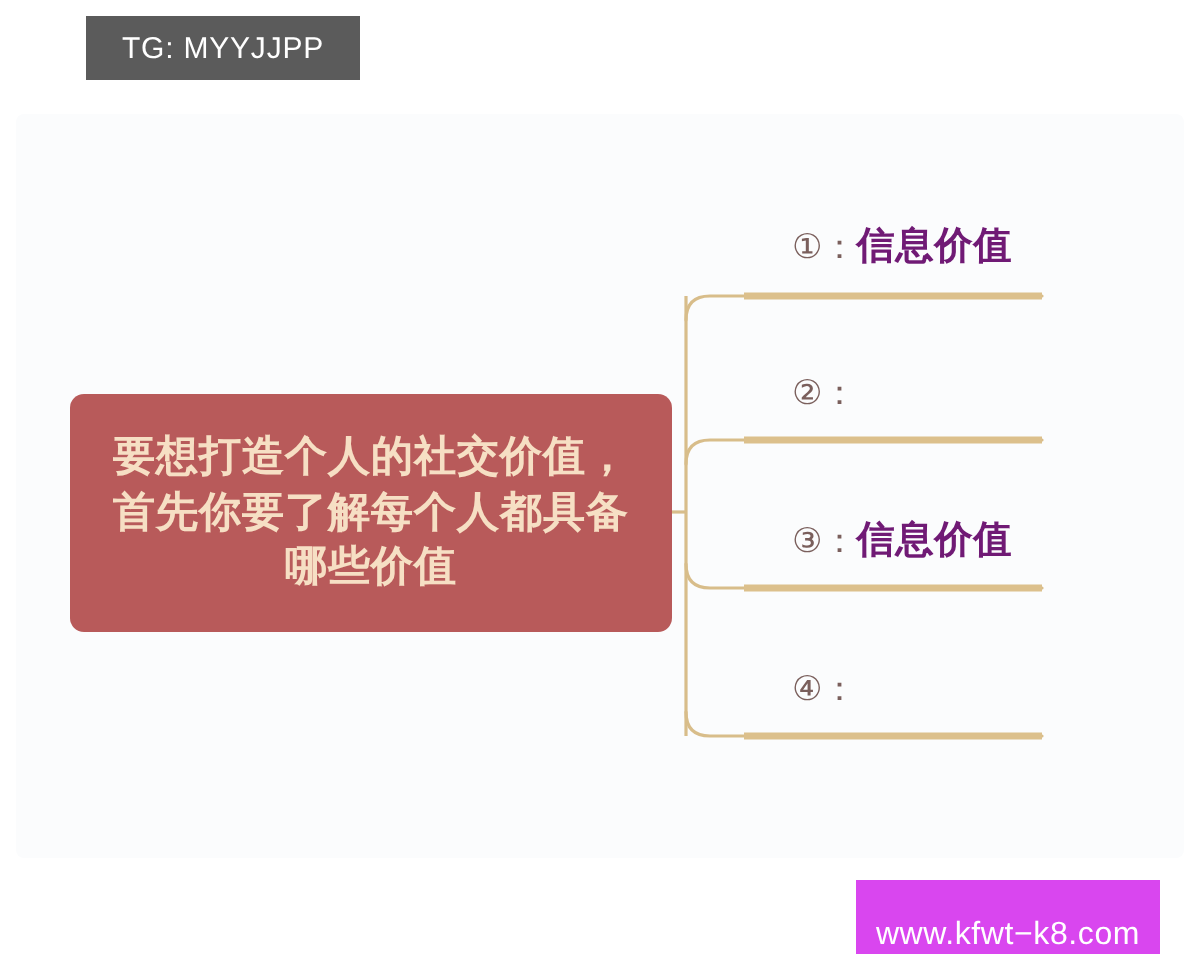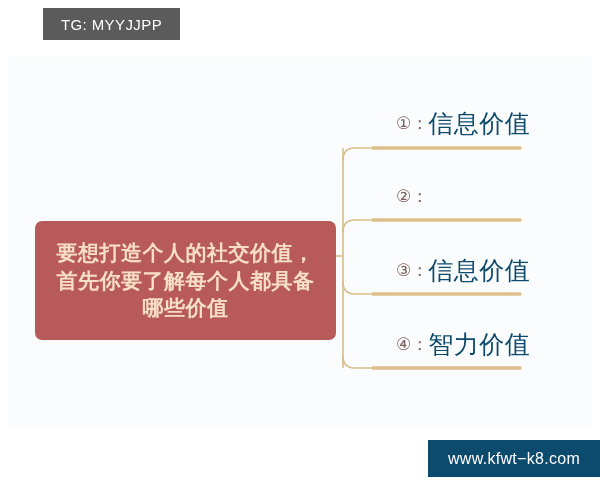--- a/index.html
+++ b/index.html
@@ -46,21 +46,20 @@
   .topic-box {
     position:absolute;
     left:35px; top:197px;
     width:301px; height:119px;
     background:#b85a5a;
     border-radius:7px;
     display:flex;
     align-items:center;
     justify-content:center;
     padding:6px 16px;
-    margin-top:24px;
   }
   .topic-text {
     color:#f6dfc4;
     font-size:21px;
     font-weight:bold;
     line-height:1.32;
     text-align:center;
     letter-spacing:0.5px;
   }
 
@@ -84,43 +83,43 @@
     color:#7a5f5c;
     font-size:17px;
     line-height:1;
   }
   .branch-colon {
     color:#7a5f5c;
     font-size:17px;
     line-height:1;
   }
   .branch-label {
-    color:#0c4a6e;
-    font-size:25px;
-    font-weight:normal;
+    color:#701a75;
+    font-size:19px;
+    font-weight:bold;
     letter-spacing:0.5px;
     line-height:1;
   }
 
   .branch-1 { left:396px; top:108px; }
   .branch-2 { left:396px; top:181px; }
   .branch-3 { left:396px; top:255px; }
   .branch-4 { left:396px; top:329px; }
 
   
   .site-badge {
     position:absolute;
     left:428px; top:440px;
-    width:172px; height:37px;
-    background:#0c4a6e;
+    width:152px; height:37px;
+    background:#d946ef;
     color:#ffffff;
     font-size:16px;
     letter-spacing:0.3px;
     display:flex;
-    align-items:center;
+    align-items:flex-end;
     justify-content:center;
     white-space:nowrap;
   }
 </style>
 </head>
 <body>
 
 <div id="stage">
 
   <div class="tg-badge">
@@ -166,20 +165,19 @@
 
   <div class="branch branch-3">
     <span class="branch-num">③</span>
     <span class="branch-colon">：</span>
     <span class="branch-label">信息价值</span>
   </div>
 
   <div class="branch branch-4">
     <span class="branch-num">④</span>
     <span class="branch-colon">：</span>
-    <span class="branch-label">智力价值</span>
   </div>
 
   <div class="site-badge">
     <span>www.kfwt−k8.com</span>
   </div>
 
 </div>
 
 </body></html>

